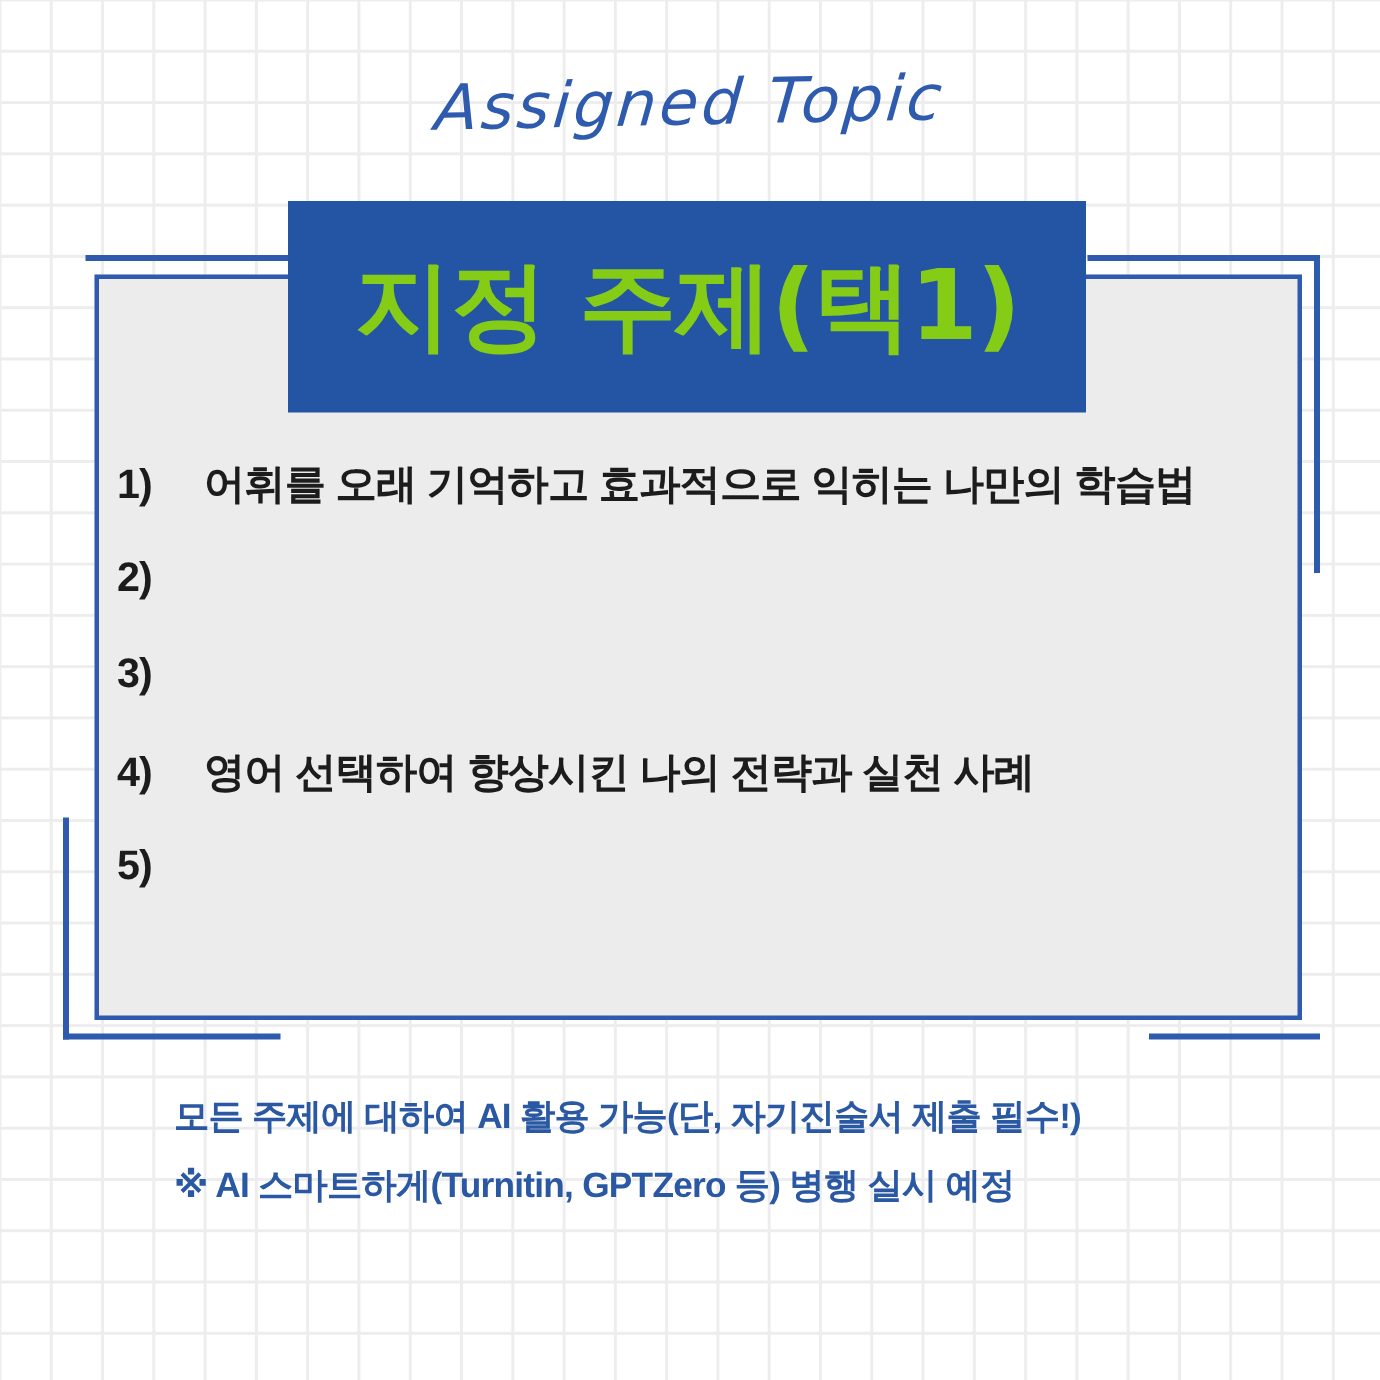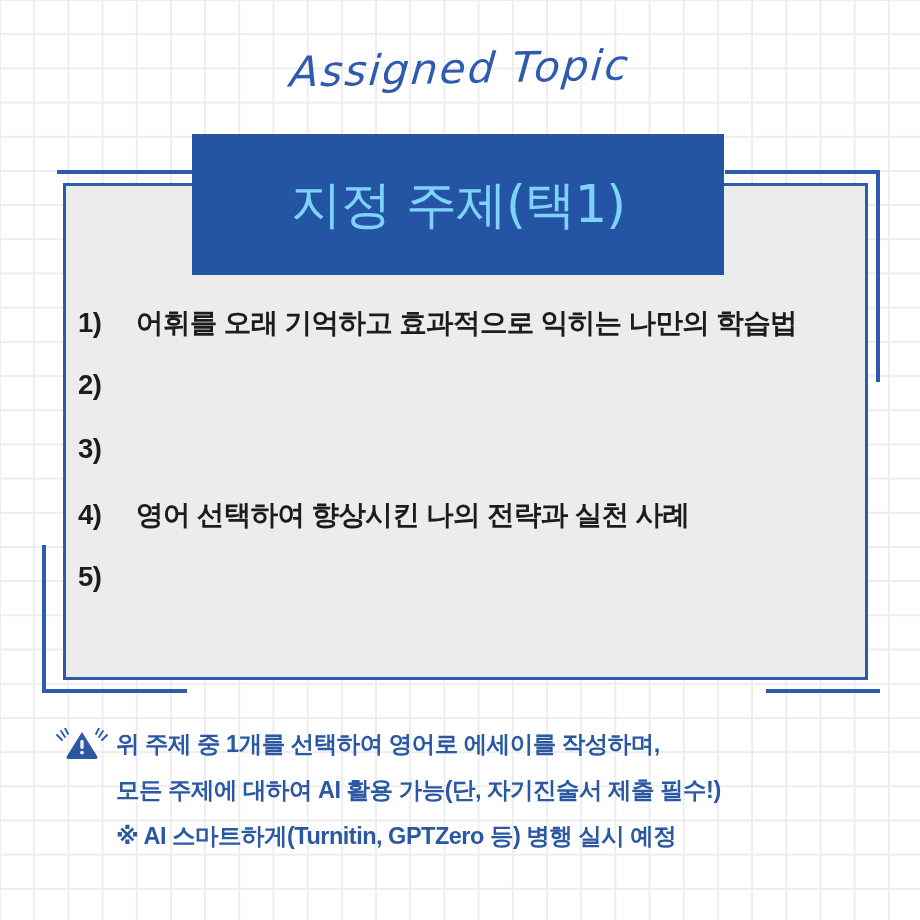--- a/index.html
+++ b/index.html
@@ -111,24 +111,24 @@
     top: 134px;
     width: 532px;
     height: 141px;
     background: #2355A4;
     display: flex;
     align-items: center;
     justify-content: center;
     z-index: 5;
   }
   .banner-text {
-    color: #7dd3fc;
+    color: #84cc16;
     font-family: "DejaVu Sans", sans-serif;
-    font-size: 51px;
-    font-weight: 400;
+    font-size: 65px;
+    font-weight: 700;
     letter-spacing: -1px;
     line-height: 1;
     white-space: nowrap;
   }
 
   
   .topic-list {
     position: absolute;
     left: 78px;
     top: 305px;
@@ -228,36 +228,20 @@
     </div>
 
     <div class="topic-item">
       <span class="topic-num">5)</span>
     </div>
 
   </div>
 
   <div class="notes">
 
-    <div class="note-row">
-      <span class="note-icon-slot">
-        <svg class="warn-icon" width="52" height="34" viewBox="0 0 52 34" aria-hidden="true">
-          <path d="M26 4 L41 28 Q42.5 31 39.5 31 L12.5 31 Q9.5 31 11 28 Z" fill="#2A58A3"></path>
-          <rect x="24.3" y="12" width="3.4" height="9" rx="1.4" fill="#ECECEC"></rect>
-          <circle cx="26" cy="24.6" r="1.9" fill="#ECECEC"></circle>
-          <path d="M9 9 L5 3" stroke="#2A58A3" stroke-width="1.8" stroke-linecap="round"></path>
-          <path d="M6 12 L1 7" stroke="#2A58A3" stroke-width="1.8" stroke-linecap="round"></path>
-          <path d="M12 6 L9 0" stroke="#2A58A3" stroke-width="1.8" stroke-linecap="round"></path>
-          <path d="M43 9 L47 3" stroke="#2A58A3" stroke-width="1.8" stroke-linecap="round"></path>
-          <path d="M46 12 L51 7" stroke="#2A58A3" stroke-width="1.8" stroke-linecap="round"></path>
-          <path d="M40 6 L43 0" stroke="#2A58A3" stroke-width="1.8" stroke-linecap="round"></path>
-        </svg>
-      </span>
-      <span class="note-text">위 주제 중 1개를 선택하여 영어로 에세이를 작성하며,</span>
-    </div>
 
     <div class="note-row">
       <span class="note-icon-slot"></span>
       <span class="note-text">모든 주제에 대하여 AI 활용 가능(단, 자기진술서 제출 필수!)</span>
     </div>
 
     <div class="note-row">
       <span class="note-icon-slot"></span>
       <span class="note-text">※ AI 스마트하게(Turnitin, GPTZero 등) 병행 실시 예정</span>
     </div>

